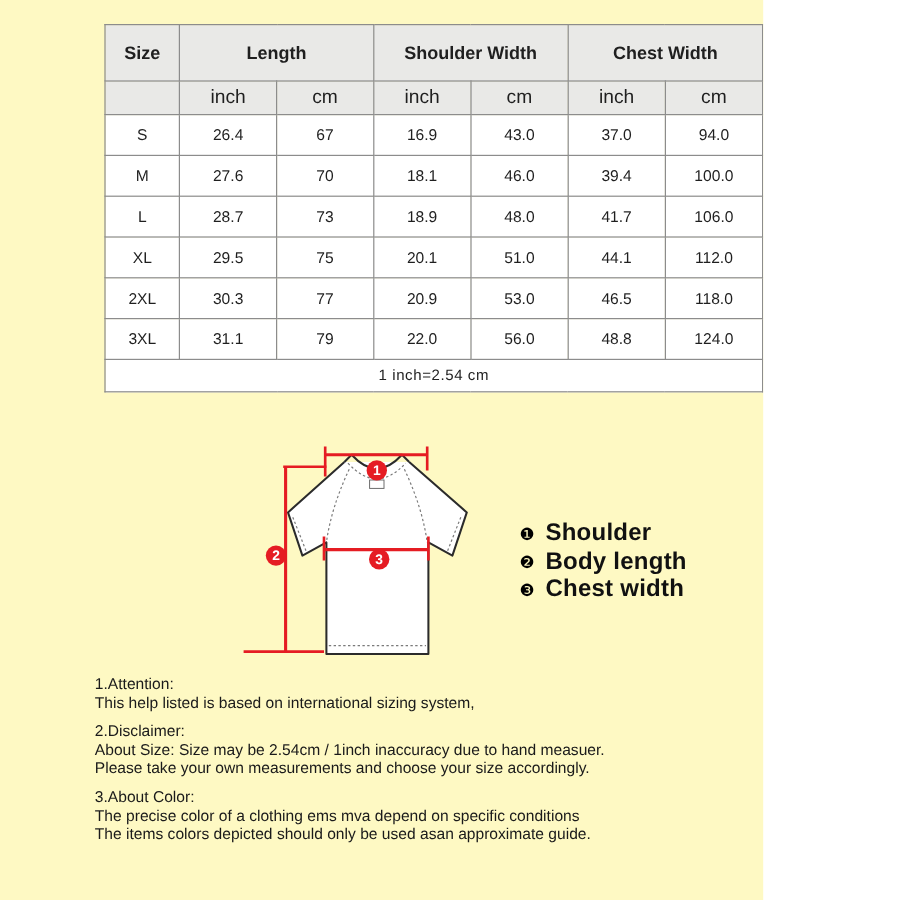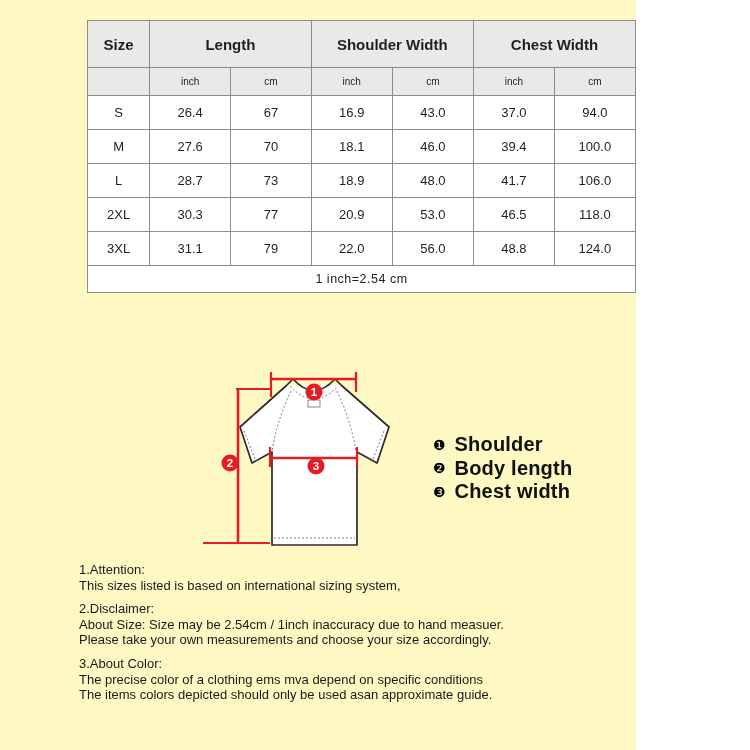--- a/index.html
+++ b/index.html
@@ -23,21 +23,21 @@
     text-align:center;vertical-align:middle;
     font-family:"Liberation Sans",sans-serif;
     color:#1f1f1f;
   }
   .size-table .hdr th{
     background:var(--table-header-bg,#e9e9e7);
     font-size:15px;font-weight:bold;height:47px;
   }
   .size-table .subhdr th{
     background:var(--table-header-bg,#e9e9e7);
-    font-size:10px;font-weight:normal;height:28px;
+    font-size:16px;font-weight:normal;height:28px;
   }
   .size-table td{font-size:13px;height:34px;background:#fff;}
   .size-table .note-row td{
     height:27px;
     font-family:Liberation Sans, sans-serif;
     font-size:12.5px;letter-spacing:0.5px;color:#222;
   }
 
   
   .diagram-svg{position:absolute;left:0;top:0;width:750px;height:750px;pointer-events:none;}
@@ -104,20 +104,29 @@
     <tr>
       <td>L</td>
       <td>28.7</td>
       <td>73</td>
       <td>18.9</td>
       <td>48.0</td>
       <td>41.7</td>
       <td>106.0</td>
     </tr>
     <tr>
+      <td>XL</td>
+      <td>29.5</td>
+      <td>75</td>
+      <td>20.1</td>
+      <td>51.0</td>
+      <td>44.1</td>
+      <td>112.0</td>
+    </tr>
+    <tr>
       <td>2XL</td>
       <td>30.3</td>
       <td>77</td>
       <td>20.9</td>
       <td>53.0</td>
       <td>46.5</td>
       <td>118.0</td>
     </tr>
     <tr>
       <td>3XL</td>
@@ -183,21 +192,21 @@
     </div>
     <div class="legend-row">
       <span class="legend-bullet">❸</span>
       <span class="legend-label">Chest width</span>
     </div>
   </div>
 
   <div class="fineprint">
     <div class="fp-section">
       <div class="fp-line">1.Attention:</div>
-      <div class="fp-line">This sizes listed is based on international sizing system,</div>
+      <div class="fp-line">This help listed is based on international sizing system,</div>
     </div>
     <div class="fp-section">
       <div class="fp-line">2.Disclaimer:</div>
       <div class="fp-line">About Size: Size may be 2.54cm / 1inch inaccuracy due to hand measuer.</div>
       <div class="fp-line">Please take your own measurements and choose your size accordingly.</div>
     </div>
     <div class="fp-section">
       <div class="fp-line">3.About Color:</div>
       <div class="fp-line">The precise color of a clothing ems mva depend on specific conditions</div>
       <div class="fp-line">The items colors depicted should only be used asan approximate guide.</div>

